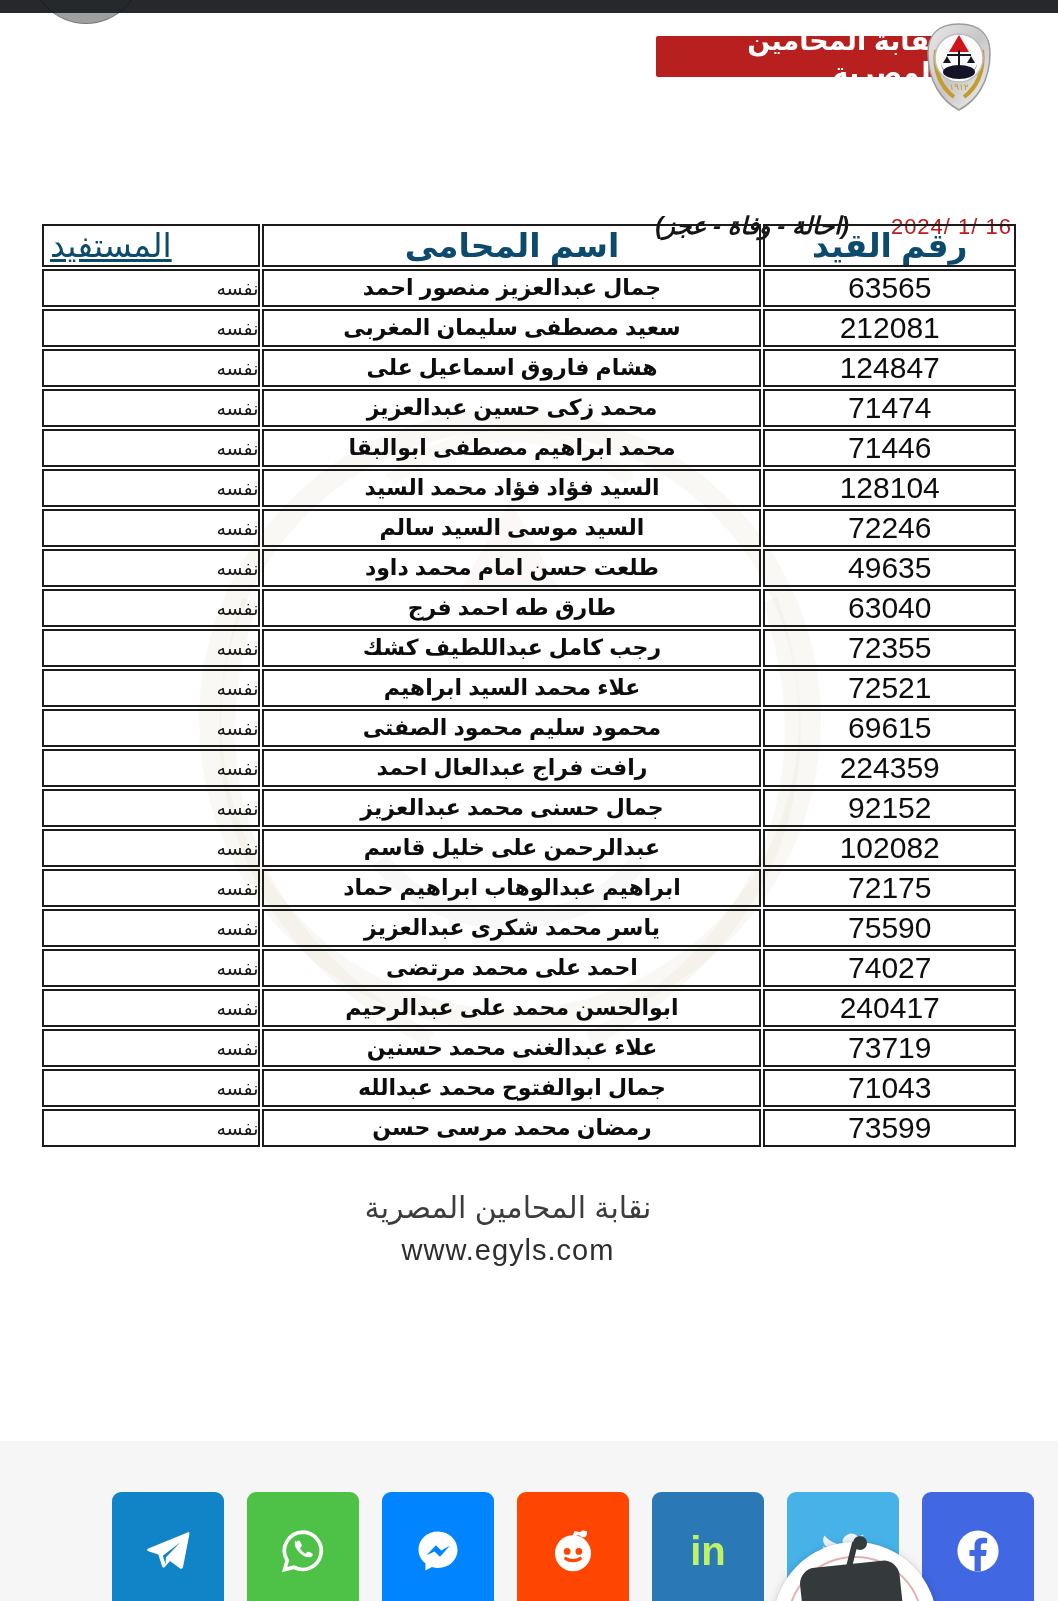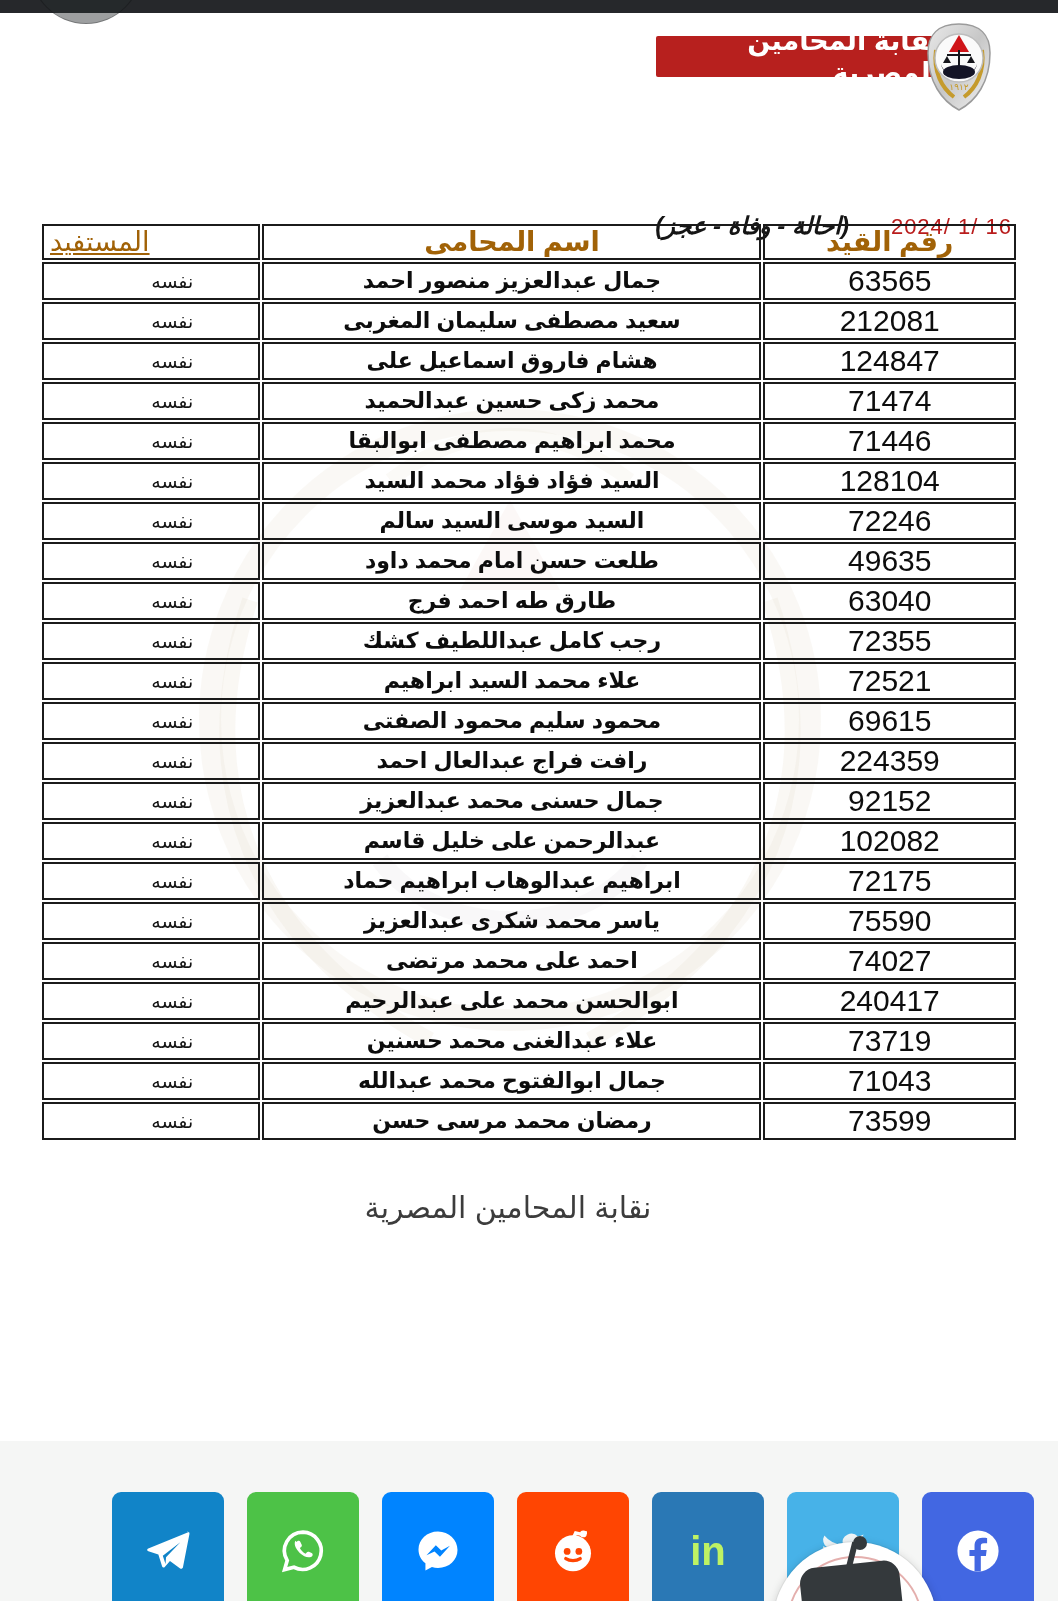--- a/index.html
+++ b/index.html
@@ -30,27 +30,27 @@
   }
   .doc-title { font-size:27px; color:#151515; }
   .doc-date { font-size:22px; color:#b91c1c; direction:ltr; letter-spacing:1px; }
   .doc-note { font-size:24px; color:#151515; font-weight:bold; font-style:italic;margin-top:40px; }
   
   table.reg {
     position:absolute; left:40px; top:222px; width:978px; z-index:2;
     border-collapse:separate; border-spacing:2px; table-layout:fixed; direction:rtl;
   }
   table.reg td, table.reg th { border:2px solid #1b1b1b; background:transparent; vertical-align:middle; }
-  table.reg th { height:24px; font-size:27px; color:#a16207; }
+  table.reg th { height:24px; font-size:33px; color:#0c4a6e; }
   table.reg td { height:33px; }
   th.h-no, th.h-name { font-weight:bold; text-align:center;margin-left:29px; }
   th.h-ben { font-weight:normal; text-align:left; padding-left:6px; text-decoration:underline; font-size:22px; }
   td.c-no { text-align:center; font-size:30px; color:#0d0d0d; direction:ltr;margin-left:20px; }
   td.c-name { text-align:center; font-weight:bold; font-size:22px; color:#0d0d0d; }
-  td.c-ben { text-align:center; padding-left:42px; font-size:19px; color:#141414; }
+  td.c-ben { text-align:right; padding-left:42px; font-size:19px; color:#141414; }
   
   .doc-footer { position:absolute; left:0; top:1190px; width:1016px; text-align:center; z-index:2; }
   .doc-footer .org { font-size:30px; color:#3c3c3c; direction:rtl; }
   .doc-footer .site { font-size:29px; color:#2e2e2e; margin-top:9px; letter-spacing:1px; }
   
   .share-band { position:absolute; left:0; top:1441px; width:100%; height:160px; z-index:10; }
   .share-bar { position:absolute; left:112px; top:1492px; display:flex; gap:23px; z-index:11; }
   .share-btn {
     width:112px; height:118px; border-radius:9px; display:flex;
     align-items:center; justify-content:center; cursor:pointer;
@@ -139,21 +139,21 @@
           <td class="c-name">سعيد مصطفى سليمان المغربى</td>
           <td class="c-ben">نفسه</td>
         </tr>
     <tr>
           <td class="c-no">124847</td>
           <td class="c-name">هشام فاروق اسماعيل على</td>
           <td class="c-ben">نفسه</td>
         </tr>
     <tr>
           <td class="c-no">71474</td>
-          <td class="c-name">محمد زكى حسين عبدالحميد</td>
+          <td class="c-name">محمد زكى حسين عبدالعزيز</td>
           <td class="c-ben">نفسه</td>
         </tr>
     <tr>
           <td class="c-no">71446</td>
           <td class="c-name">محمد ابراهيم مصطفى ابوالبقا</td>
           <td class="c-ben">نفسه</td>
         </tr>
     <tr>
           <td class="c-no">128104</td>
           <td class="c-name">السيد فؤاد فؤاد محمد السيد</td>
@@ -237,20 +237,21 @@
     <tr>
           <td class="c-no">73599</td>
           <td class="c-name">رمضان محمد مرسى حسن</td>
           <td class="c-ben">نفسه</td>
         </tr>
   </tbody>
     </table>
 
   <div class="doc-footer">
     <div class="org">نقابة المحامين المصرية</div>
+    <div class="site">www.egyls.com</div>
   </div>
 
   <div class="share-band" style="background: rgb(245, 246, 245);"></div>
   <div class="share-bar">
     <div class="share-btn" style="background: rgb(17, 132, 200);">
       <svg width="52" height="52" viewBox="0 0 24 24">
         <path fill="#fff" d="M21.6 3.2 2.9 10.9c-.7.3-.65 1 .05 1.25l4.6 1.45 1.75 5.55c.2.55.8.65 1.2.2l2.4-2.75 4.7 3.45c.5.35 1.15.08 1.3-.55L21.9 4.1c.15-.7-.55-1.2-1.2-.9zM9.6 14.2l8.1-6.2-6.6 6.9-.25 3.05-1.25-3.75z"></path>
       </svg>
     </div>
     <div class="share-btn" style="background: rgb(77, 194, 71);">

